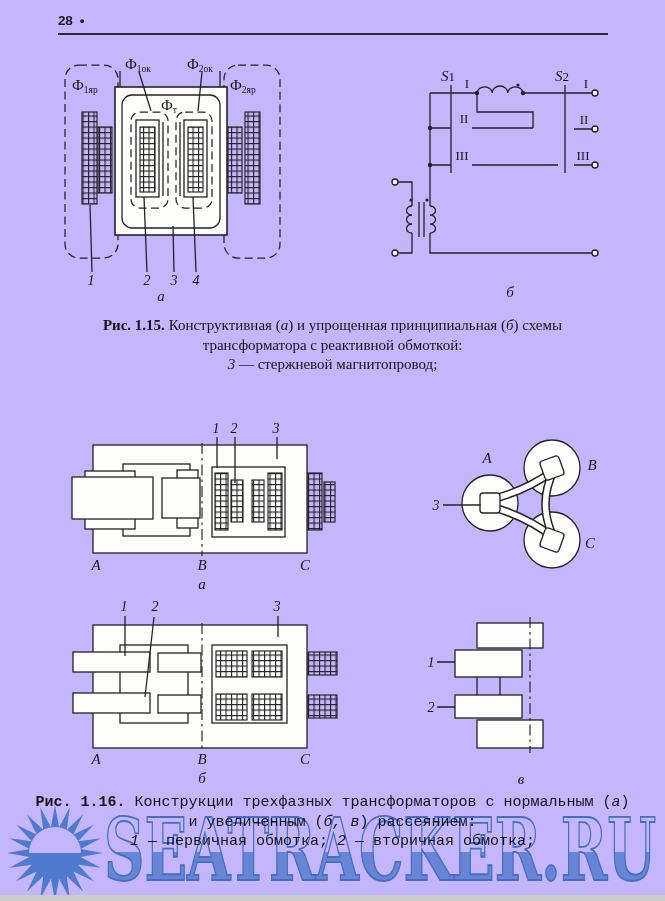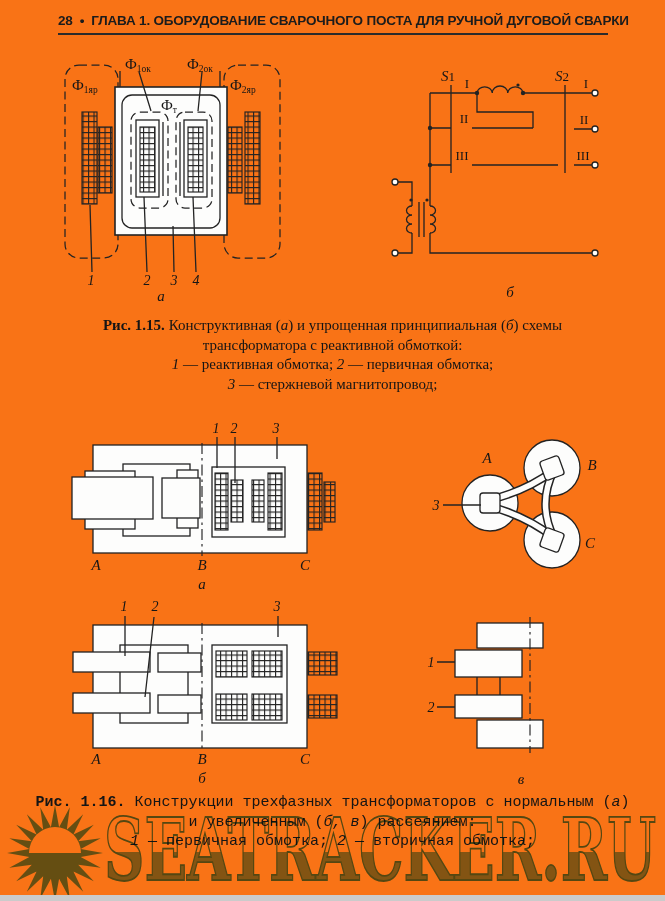--- a/index.html
+++ b/index.html
@@ -1,16 +1,16 @@
 <!DOCTYPE html>
 <html><head>
 <meta charset="utf-8">
 <style>
   html,body{margin:0;padding:0;background:#e8e8e8;}
-  .page{position:relative;width:665px;height:901px;background:#f97316;overflow:hidden;
+  .page{position:relative;width:665px;height:901px;background:#c4b5fd;overflow:hidden;
         font-family:"Liberation Serif",serif;color:#1c1c1c;margin:0 auto;}
   .header{position:absolute;top:13px;left:58px;width:550px;border-bottom:2px solid #2b2b2b;
           padding-bottom:5px;font-family:"Liberation Sans",sans-serif;font-weight:bold;
           font-size:13.5px;letter-spacing:-0.2px;white-space:nowrap;display:flex;gap:7px;
           align-items:baseline;}
   .caption{position:absolute;left:0;width:665px;text-align:center;font-size:15px;
            line-height:19.5px;color:#151515;}
   .caption b{font-weight:bold;}
   .caption i{font-style:italic;}
   svg.diagrams{position:absolute;left:0;top:0;}
@@ -33,21 +33,20 @@
   .scan-edge{position:absolute;left:0;bottom:0;width:665px;height:6px;background:#cbcbcb;}
 </style>
 </head>
 <body>
 
 <div class="page">
 
   <div class="header">
     <span>28</span>
     <span>•</span>
-    <span>ГЛАВА 1.  ОБОРУДОВАНИЕ СВАРОЧНОГО ПОСТА ДЛЯ РУЧНОЙ ДУГОВОЙ СВАРКИ</span>
   </div>
 
   <svg class="diagrams" width="665" height="901" viewBox="0 0 665 901">
     <defs>
       <pattern id="g1" width="5.5" height="5.5" patternUnits="userSpaceOnUse">
         <path d="M0,0.45 H5.5 M0.45,0 V5.5" stroke="#2a2a2a" stroke-width="0.9" fill="none"></path>
       </pattern>
     </defs>
 
     <g>
@@ -244,21 +243,20 @@
       </g>
       <text class="lbl" x="431" y="667" text-anchor="middle">1</text>
       <text class="lbl" x="431" y="712" text-anchor="middle">2</text>
       <text class="lbl2" x="521" y="784" text-anchor="middle">в</text>
     </g>
   </svg>
 
   <div class="caption" style="top:316px;">
     <div><b>Рис. 1.15.</b><span> Конструктивная (</span><i>а</i><span>) и упрощенная принципиальная (</span><i>б</i><span>) схемы</span></div>
     <div><span>трансформатора с реактивной обмоткой:</span></div>
-    <div><i>1</i><span> — реактивная обмотка; </span><i>2</i><span> — первичная обмотка;</span></div>
     <div><i>3</i><span> — стержневой магнитопровод;</span></div>
   </div>
 
   <div class="caption" style="top:793px;font-family:Liberation Mono, monospace;">
     <div><b>Рис. 1.16.</b><span> Конструкции трехфазных трансформаторов с нормальным (</span><i>а</i><span>)</span></div>
     <div><span>и увеличенным (</span><i>б, в</i><span>) рассеянием:</span></div>
     <div><i>1</i><span> — первичная обмотка; </span><i>2</i><span> — вторичная обмотка;</span></div>
   </div>
 
   <svg class="watermark" width="665" height="101" viewBox="0 0 665 101">

